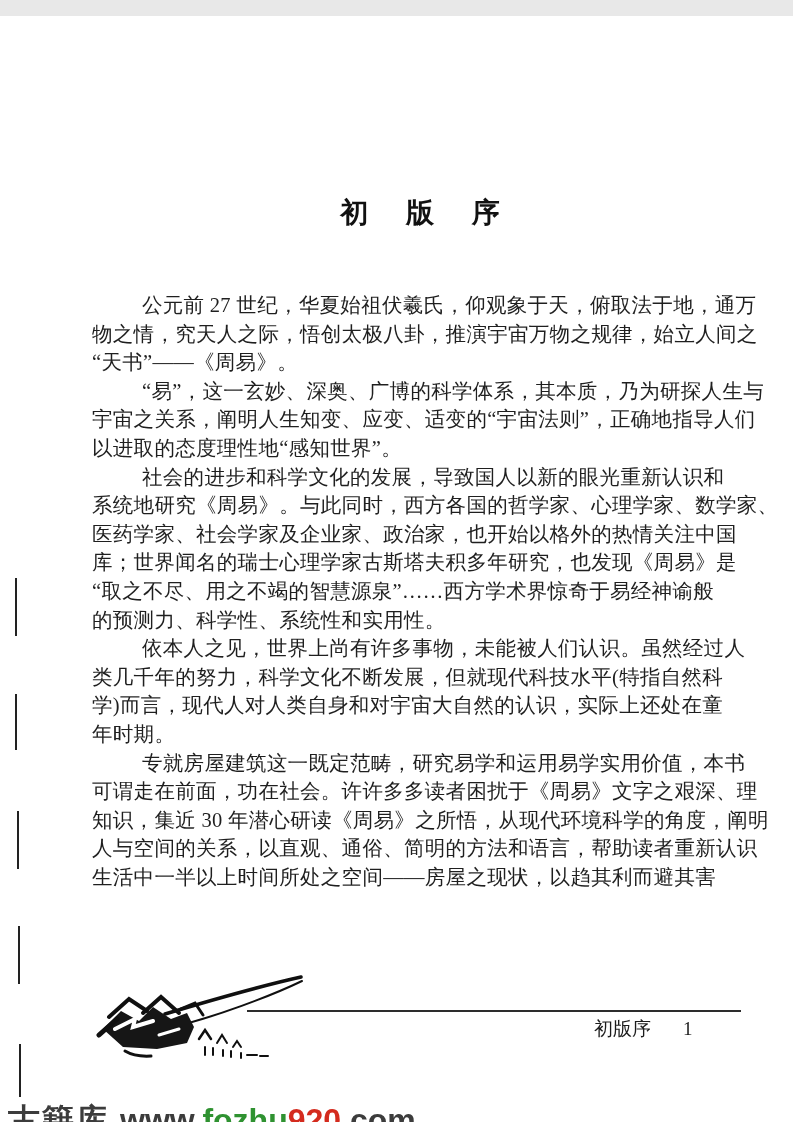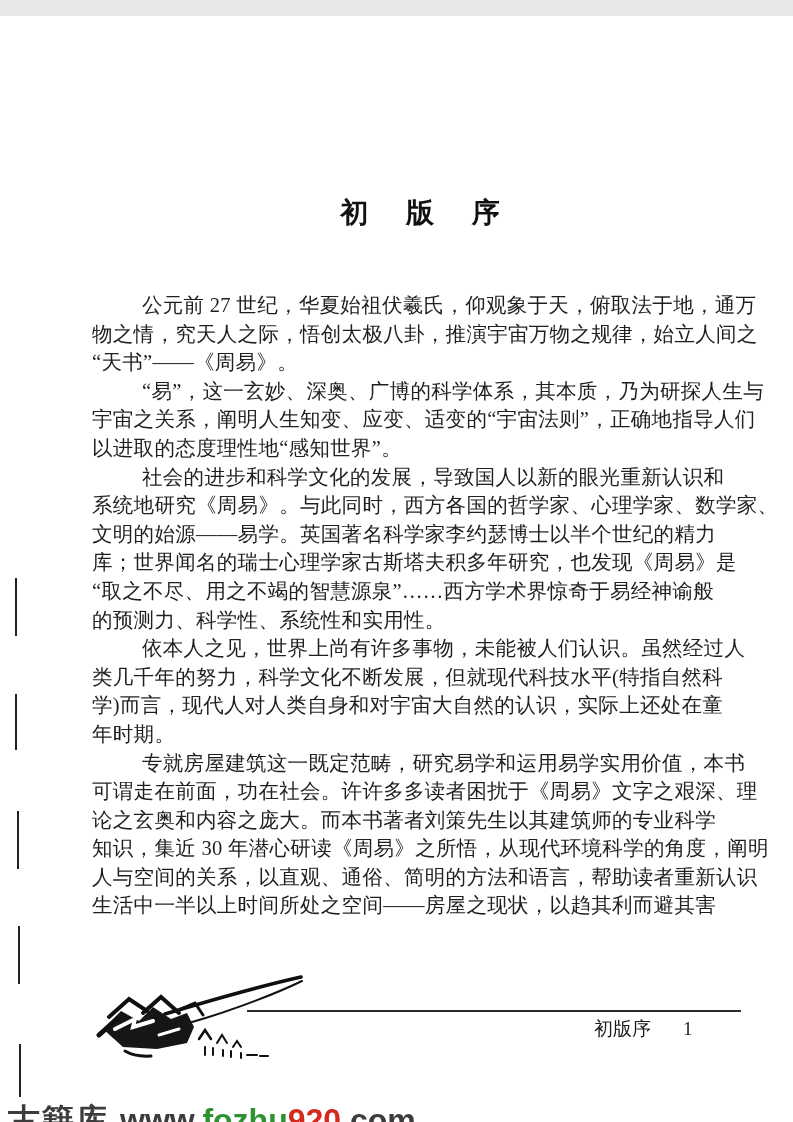--- a/index.html
+++ b/index.html
@@ -72,31 +72,30 @@
 
   <div class="body-text">
       <div class="line first">公元前 27 世纪，华夏始祖伏羲氏，仰观象于天，俯取法于地，通万</div>
       <div class="line">物之情，究天人之际，悟创太极八卦，推演宇宙万物之规律，始立人间之</div>
       <div class="line">“天书”——《周易》。</div>
       <div class="line first">“易”，这一玄妙、深奥、广博的科学体系，其本质，乃为研探人生与</div>
       <div class="line">宇宙之关系，阐明人生知变、应变、适变的“宇宙法则”，正确地指导人们</div>
       <div class="line">以进取的态度理性地“感知世界”。</div>
       <div class="line first">社会的进步和科学文化的发展，导致国人以新的眼光重新认识和</div>
       <div class="line">系统地研究《周易》。与此同时，西方各国的哲学家、心理学家、数学家、</div>
-      <div class="line">文明的始源——易学。英国著名科学家李约瑟博士以半个世纪的精力</div>
+      <div class="line">医药学家、社会学家及企业家、政治家，也开始以格外的热情关注中国</div>
       <div class="line">库；世界闻名的瑞士心理学家古斯塔夫积多年研究，也发现《周易》是</div>
       <div class="line">“取之不尽、用之不竭的智慧源泉”……西方学术界惊奇于易经神谕般</div>
       <div class="line">的预测力、科学性、系统性和实用性。</div>
       <div class="line first">依本人之见，世界上尚有许多事物，未能被人们认识。虽然经过人</div>
       <div class="line">类几千年的努力，科学文化不断发展，但就现代科技水平(特指自然科</div>
       <div class="line">学)而言，现代人对人类自身和对宇宙大自然的认识，实际上还处在童</div>
       <div class="line">年时期。</div>
       <div class="line first">专就房屋建筑这一既定范畴，研究易学和运用易学实用价值，本书</div>
       <div class="line">可谓走在前面，功在社会。许许多多读者困扰于《周易》文字之艰深、理</div>
-      <div class="line">论之玄奥和内容之庞大。而本书著者刘策先生以其建筑师的专业科学</div>
       <div class="line">知识，集近 30 年潜心研读《周易》之所悟，从现代环境科学的角度，阐明</div>
       <div class="line">人与空间的关系，以直观、通俗、简明的方法和语言，帮助读者重新认识</div>
       <div class="line">生活中一半以上时间所处之空间——房屋之现状，以趋其利而避其害</div>
     </div>
 
   <div class="edge-dash" style="left:15px;top:562px;height:58px;"></div>
   <div class="edge-dash" style="left:15px;top:678px;height:56px;"></div>
   <div class="edge-dash" style="left:17px;top:795px;height:58px;"></div>
   <div class="edge-dash" style="left:18px;top:910px;height:58px;"></div>
   <div class="edge-dash" style="left:19px;top:1028px;height:53px;"></div>

